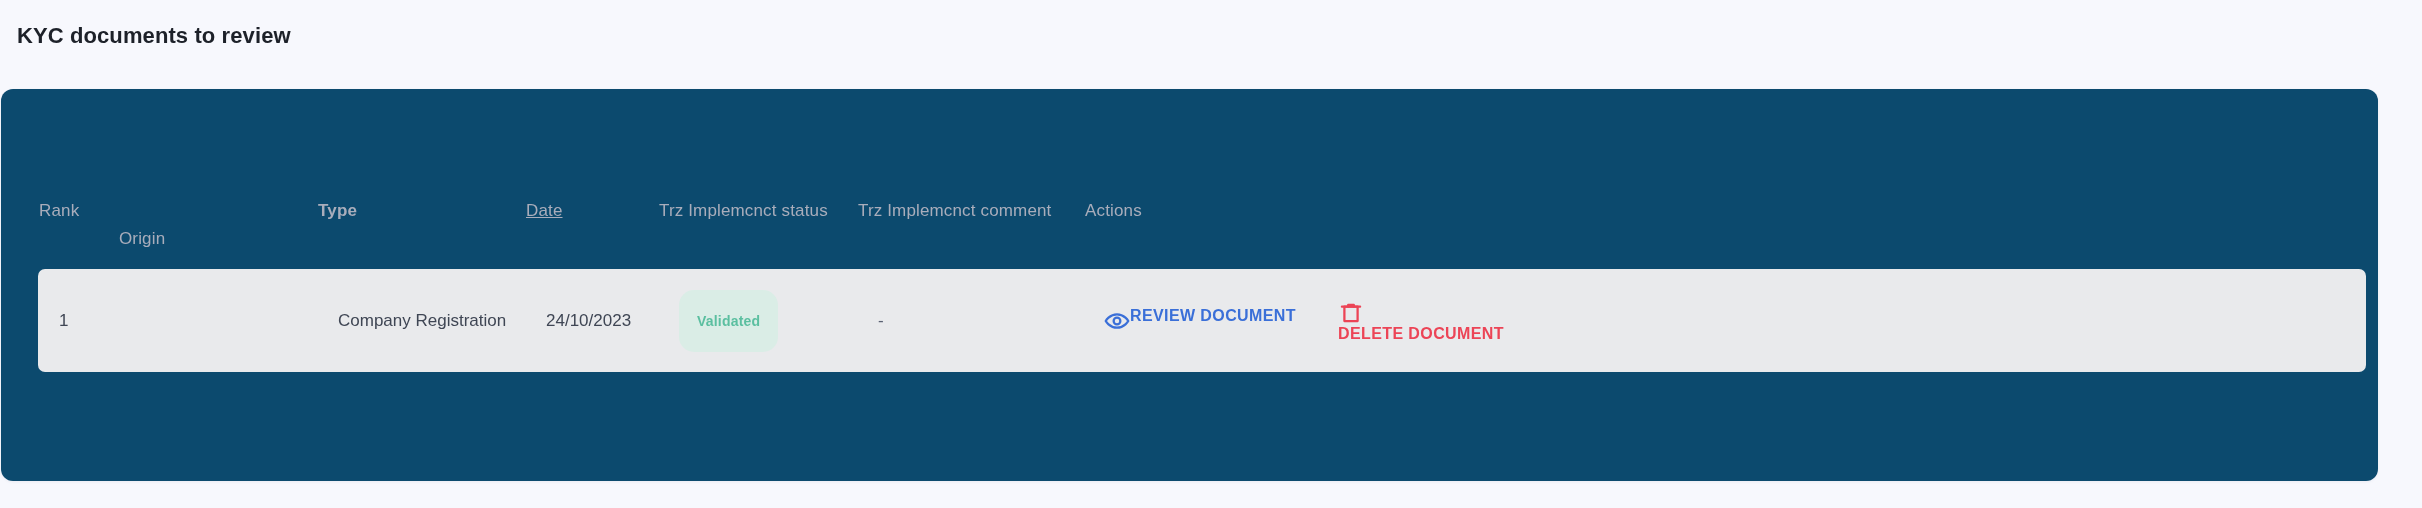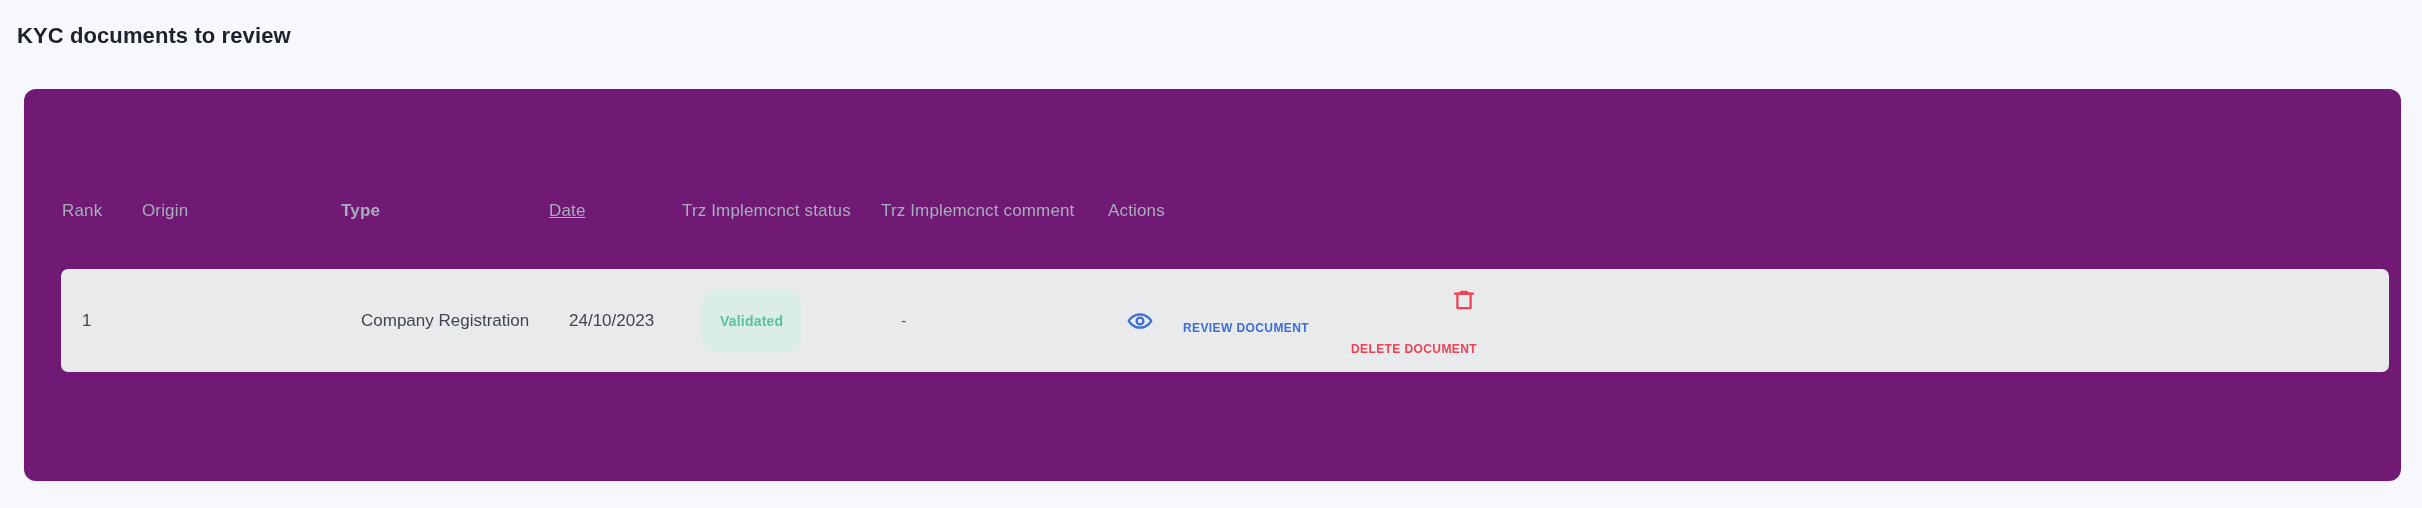--- a/index.html
+++ b/index.html
@@ -30,25 +30,25 @@
     font-size: 22px;
     font-weight: bold;
     color: #1d2129;
     letter-spacing: 0.1px;
     white-space: nowrap;
   }
 
   
   .card {
     position: absolute;
-    left: 24px;
+    left: 1px;
     top: 89px;
     width: 2377px;
     height: 392px;
-    background: #701a75;
+    background: #0c4a6e;
     border-radius: 12px;
     box-shadow: 0 1px 3px rgba(30, 41, 80, 0.06);
     box-sizing: border-box;
   }
 
   
   .table {
     position: absolute;
     left: 0;
     top: 0;
@@ -72,21 +72,21 @@
 
   .header-cell {
     top: 112px;
     color: #a9adbb;
     font-weight: normal;
     letter-spacing: 0.15px;
   }
 
   
   .col-rank    { left: 18px; }
-  .col-origin  { left: 98px; }
+  .col-origin  { left: 98px; margin-top: 28px; }
   .col-type    { left: 297px; font-weight: bold; }
   .col-date    { left: 505px; text-decoration: underline; }
   .col-status  { left: 638px; }
   .col-comment { left: 837px; }
   .col-actions { left: 1064px; }
 
   
   .data-row {
     position: absolute;
     left: 37px;
@@ -148,28 +148,28 @@
 
   
   .actions {
     display: flex;
     align-items: center;
     gap: 42px;
   }
 
   .action-btn {
     display: flex;
-    align-items: flex-end;
-    gap: 30px;
+    align-items: flex-start;
+    gap: 0;
     background: none;
     border: none;
     padding: 0;
     cursor: pointer;
     font-family: "Liberation Sans", sans-serif;
-    font-size: 12px;
+    font-size: 16px;
     font-weight: bold;
     letter-spacing: 0.4px;
     white-space: nowrap;
   }
 
   .action-review { color: #3a6fd8; }
   .action-delete { color: #ec4456; flex-direction: column; }
 
   .action-icon {
     display: inline-flex;

